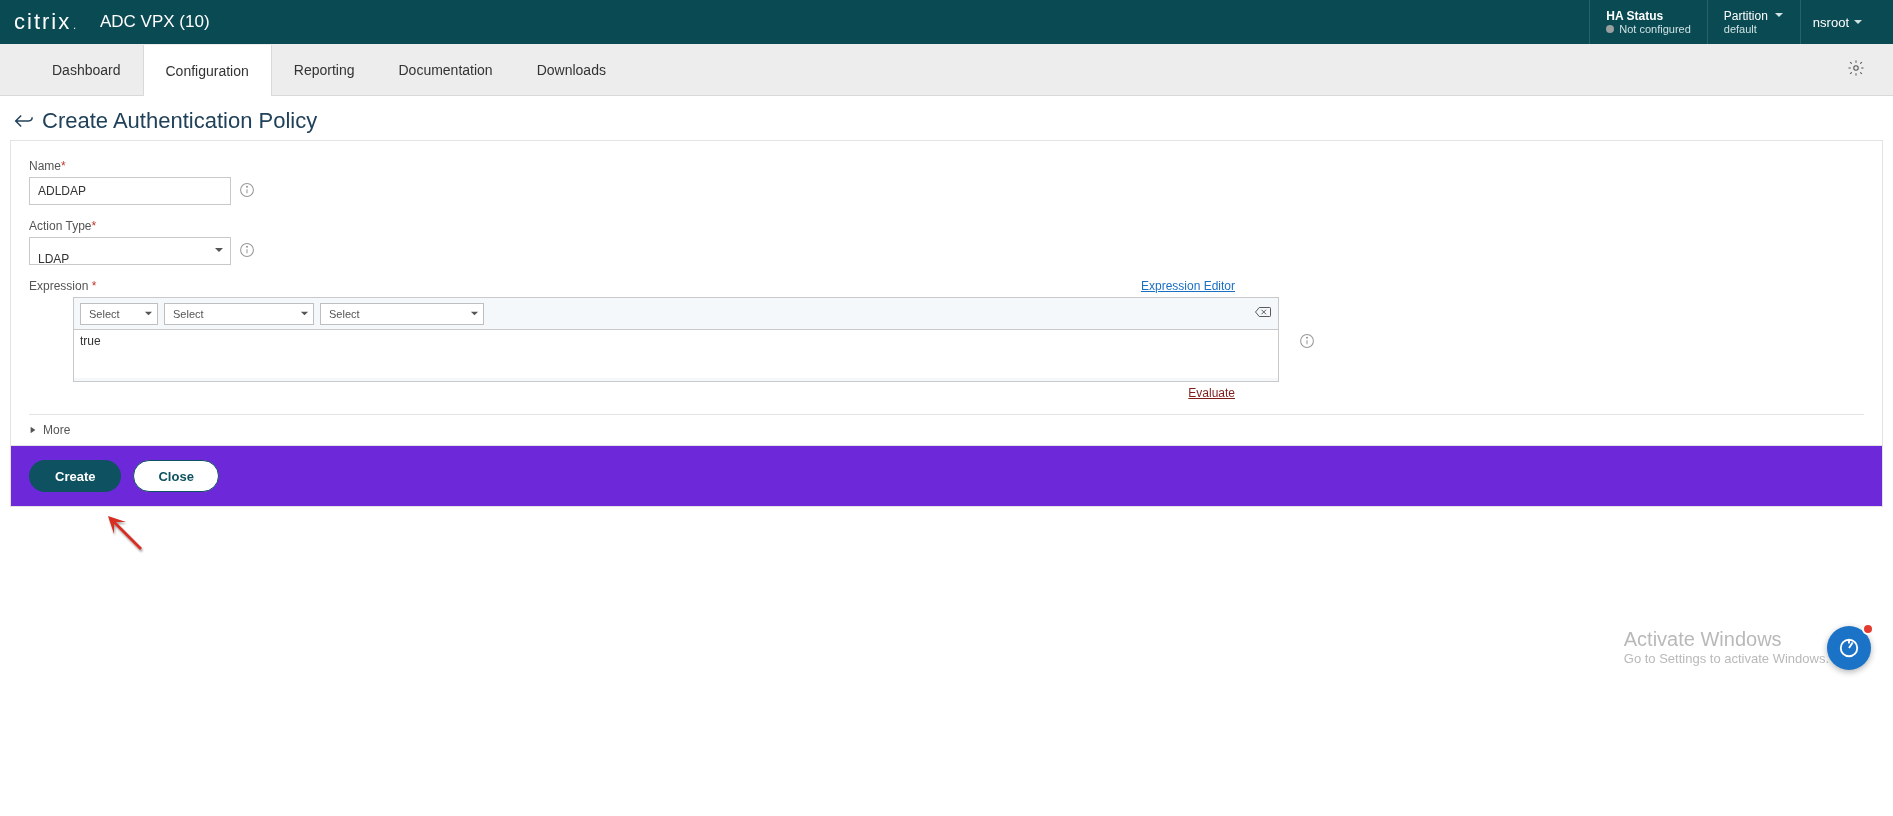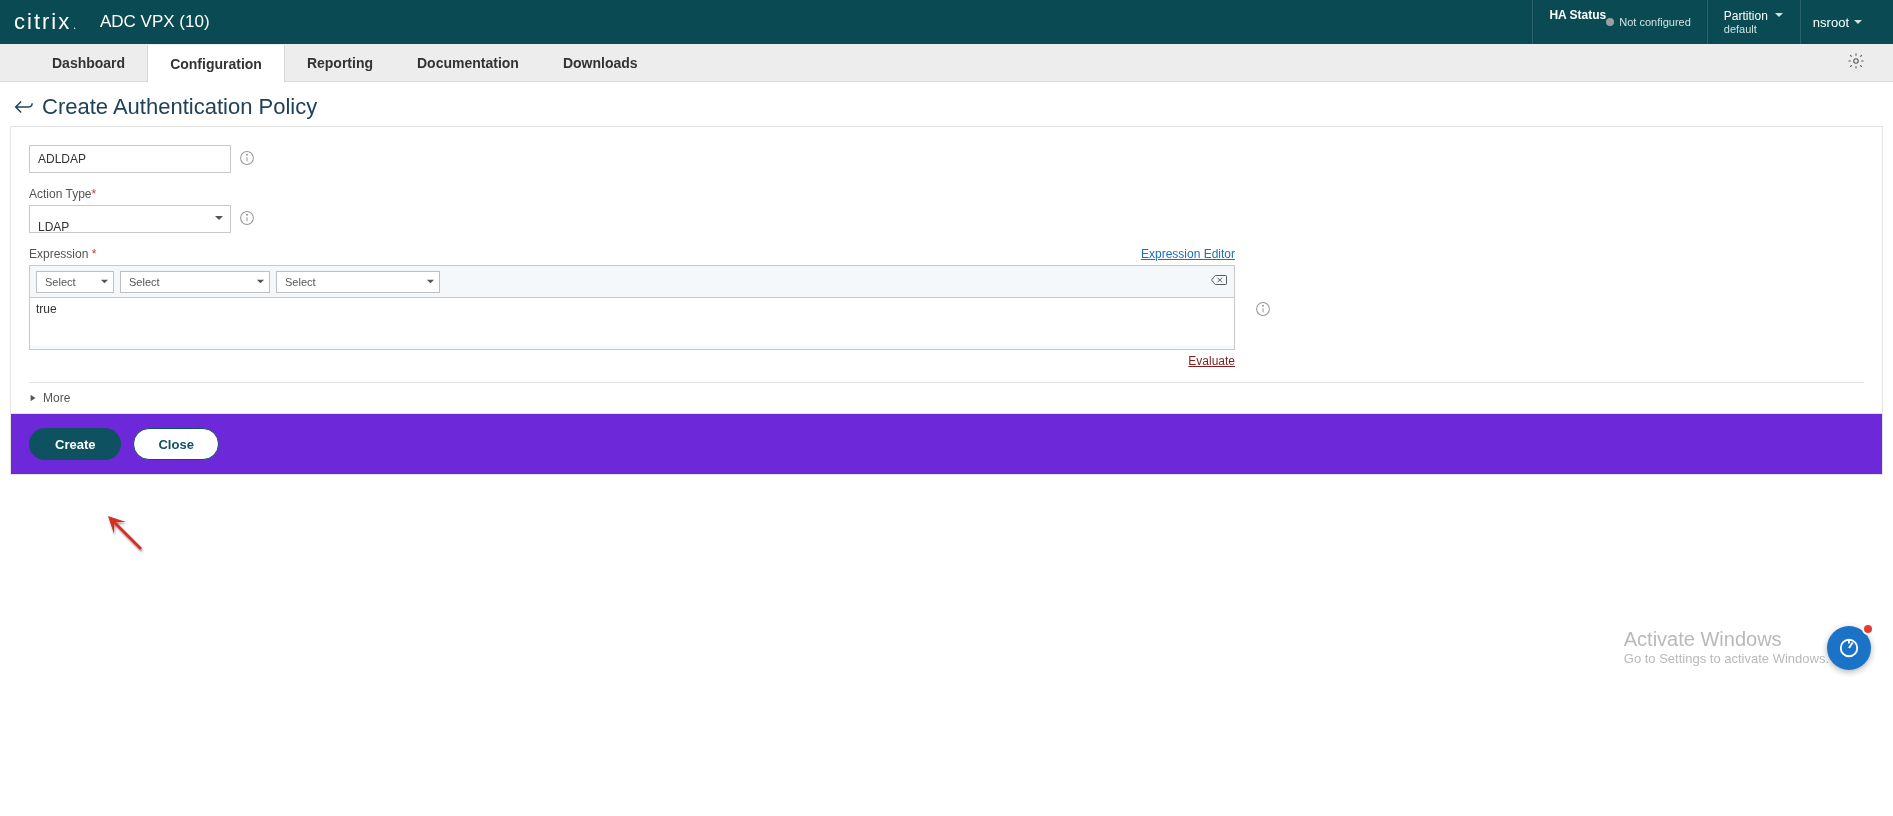--- a/index.html
+++ b/index.html
@@ -29,42 +29,41 @@
     display: flex;
     align-items: baseline;
   }
   .brand-end { font-size: 10px; margin-left:2px;}
   .product {
     margin-left: 22px;
     font-size: 17px;
     font-weight: 400;
   }
   .top-right { margin-left: auto; display: flex; align-items: center; height:100%; }
-  .ha-block { padding: 8px 16px; border-left:1px solid #2b6168; height:100%; display:flex; flex-direction:row; justify-content:center;}
+  .ha-block { padding: 0 16px; border-left:1px solid #2b6168; height:100%; display:flex; flex-direction:column; justify-content:center;}
   .ha-block .hlabel { font-size:12px; font-weight:700;}
   .ha-block .hval { font-size:11px; color:#cfe2e4; display:flex; align-items:center;}
   .ha-dot { display:inline-block; width:8px;height:8px;border-radius:50%;background:#9aa0a0;margin-right:5px;}
   .part-block { padding: 0 16px; border-left:1px solid #2b6168; height:100%; display:flex; flex-direction:column; justify-content:center; cursor:pointer;}
   .part-block .plabel { font-size:12px; display:flex; align-items:center;}
   .part-block .pval { font-size:11px; color:#cfe2e4;}
   .chev-down { margin-left:6px; display:inline-block;}
   .chev-down svg { width:10px;height:10px; fill:#cfe2e4;}
   .user-block { padding: 0 12px; border-left:1px solid #2b6168; height:100%; display:flex; align-items:center; cursor:pointer;}
   .user-block span { font-size:13px;}
   .user-block .chev-down { margin-left:4px;}
 
   
   .navbar {
-    height: 38px;
+    height: 52px;
     background: #ededed;
     border-bottom:1px solid #d9d9d9;
     display:flex;
     align-items:stretch;
     padding: 0 10px 0 0;
-    font-weight: bold;
   }
   .tabs { display:flex; align-items:stretch; padding-left: 30px; }
   .tab {
     padding: 0 22px;
     display:flex;
     align-items:center;
     font-size:14px;
     color:#333;
     cursor:pointer;
   }
@@ -146,20 +145,21 @@
   }
 
   
   .expr-head { display:flex; align-items:center; justify-content:space-between; margin-bottom:4px;}
   .expr-link { font-size:12px; color:#1a6fc2; text-decoration:underline; cursor:pointer; margin-right:60px;}
   .expr-wrap { display:flex; align-items:flex-start;}
   .expr-box {
     border:1px solid #c9c9c9;
     background:#f4f8fb;
     width:1206px;
+    margin-left:44px;
   }
   .expr-top {
     height:32px;
     display:flex;
     align-items:center;
     padding: 0 6px;
     border-bottom:1px solid #c9c9c9;
   }
   .mini-sel {
     height:22px;
@@ -340,20 +340,21 @@
     <svg viewBox="0 0 24 24">
         <path d="M10 6 L4 12 L10 18 M4 12 H18 Q22 12 22 8"></path>
       </svg>
   </span>
   <span>Create Authentication Policy</span>
 </div>
 
 <div class="form-wrap">
 
   <div class="field">
+    <label class="flabel"><span>Name</span><span class="req">*</span></label>
     <div class="row-in">
       <input class="input-text" value="ADLDAP" style="">
       <span class="info-ic"><svg viewBox="0 0 20 20">
             <circle cx="10" cy="10" r="8"></circle>
             <line x1="10" y1="9" x2="10" y2="14"></line>
             <circle cx="10" cy="6" r="0.6" fill="#999"></circle>
           </svg></span>
     </div>
   </div>
 

